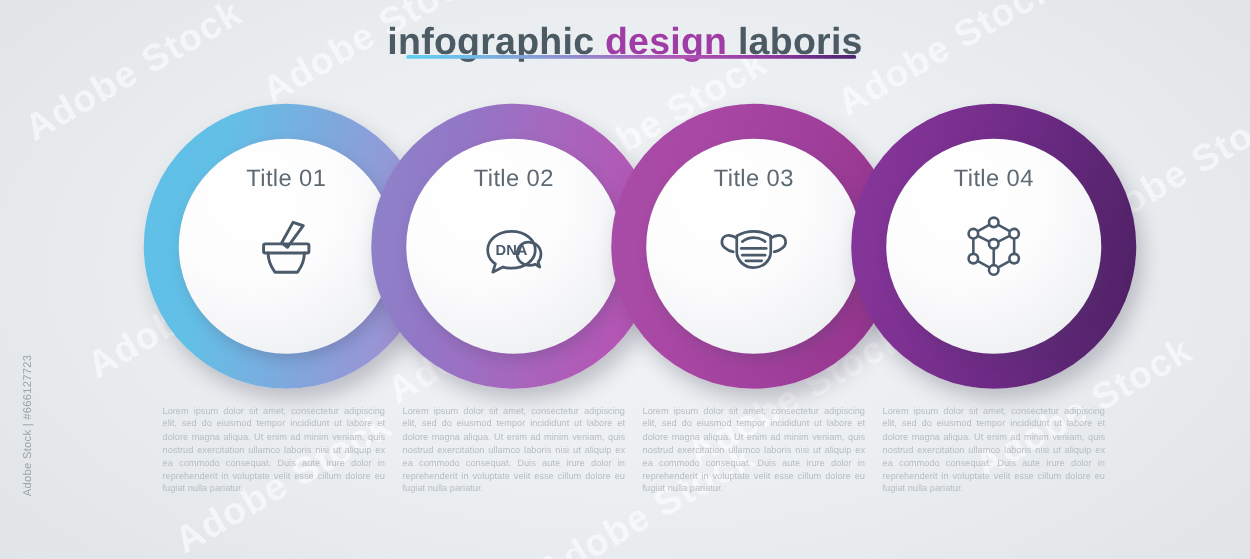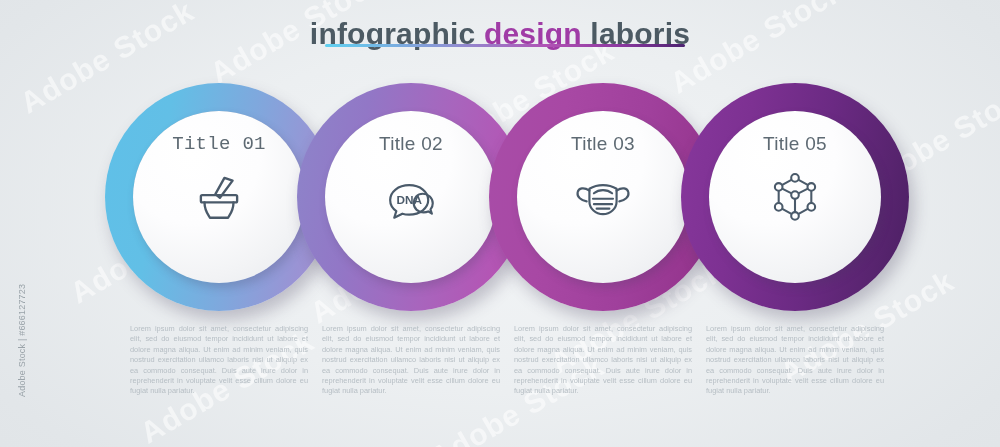--- a/index.html
+++ b/index.html
@@ -177,21 +177,21 @@
   <div class="wm" style="left:540px; top:300px; font-size:30px;">Adobe Stock</div>
   <div class="wm" style="left:770px; top:310px; font-size:30px;">Adobe Stock</div>
   <div class="wm" style="left:130px; top:370px; font-size:30px;">Adobe Stock</div>
   <div class="wm" style="left:420px; top:395px; font-size:30px;">Adobe Stock</div>
 
   <div id="header">
     <div class="title-line"><span class="title-plain">infographic </span><span class="title-strong">design</span><span class="title-plain"> laboris</span></div>
   </div>
   <div id="title-underline"></div>
 
-  <div class="step" id="step-1" style="left:105px;font-family:Liberation Mono, monospace;">
+  <div class="step" id="step-1" style="left:115px;">
     <div class="ring"></div>
     <div class="ring-inner-shadow"></div>
     <div class="disc">
       <div class="step-title">Title 01</div>
       <div class="icon-wrap">
         <svg width="58" height="58" viewBox="0 0 64 64" fill="none" stroke="#4a5a6a" stroke-width="2.6" stroke-linecap="round" stroke-linejoin="round">
           <path d="M38 12 L47 15 L33 34 L28 30 Z"></path>
           <rect x="12" y="31" width="40" height="8" rx="1.5"></rect>
           <path d="M16 39 C16 49 21 54 22 56 L42 56 C43 54 48 49 48 39"></path>
         </svg>
@@ -230,21 +230,21 @@
           <path d="M25 46 H39"></path>
         </svg>
       </div>
     </div>
   </div>
 
   <div class="step" id="step-4" style="left:681px;">
     <div class="ring"></div>
     <div class="ring-inner-shadow"></div>
     <div class="disc">
-      <div class="step-title">Title 05</div>
+      <div class="step-title">Title 04</div>
       <div class="icon-wrap">
         <svg width="58" height="58" viewBox="0 0 64 64" fill="none" stroke="#4a5a6a" stroke-width="2.3" stroke-linecap="round" stroke-linejoin="round">
           <path d="M32 12 L14 22 M32 12 L50 22 M14 22 L14 44 M50 22 L50 44 M14 44 L32 54 M50 44 L32 54"></path>
           <path d="M14 22 L32 31 M50 22 L32 31 M32 31 L32 54"></path>
           <circle cx="32" cy="12" r="4.2" fill="#ffffff"></circle>
           <circle cx="14" cy="22" r="4.2" fill="#ffffff"></circle>
           <circle cx="50" cy="22" r="4.2" fill="#ffffff"></circle>
           <circle cx="32" cy="31" r="4.2" fill="#ffffff"></circle>
           <circle cx="14" cy="44" r="4.2" fill="#ffffff"></circle>
           <circle cx="50" cy="44" r="4.2" fill="#ffffff"></circle>

